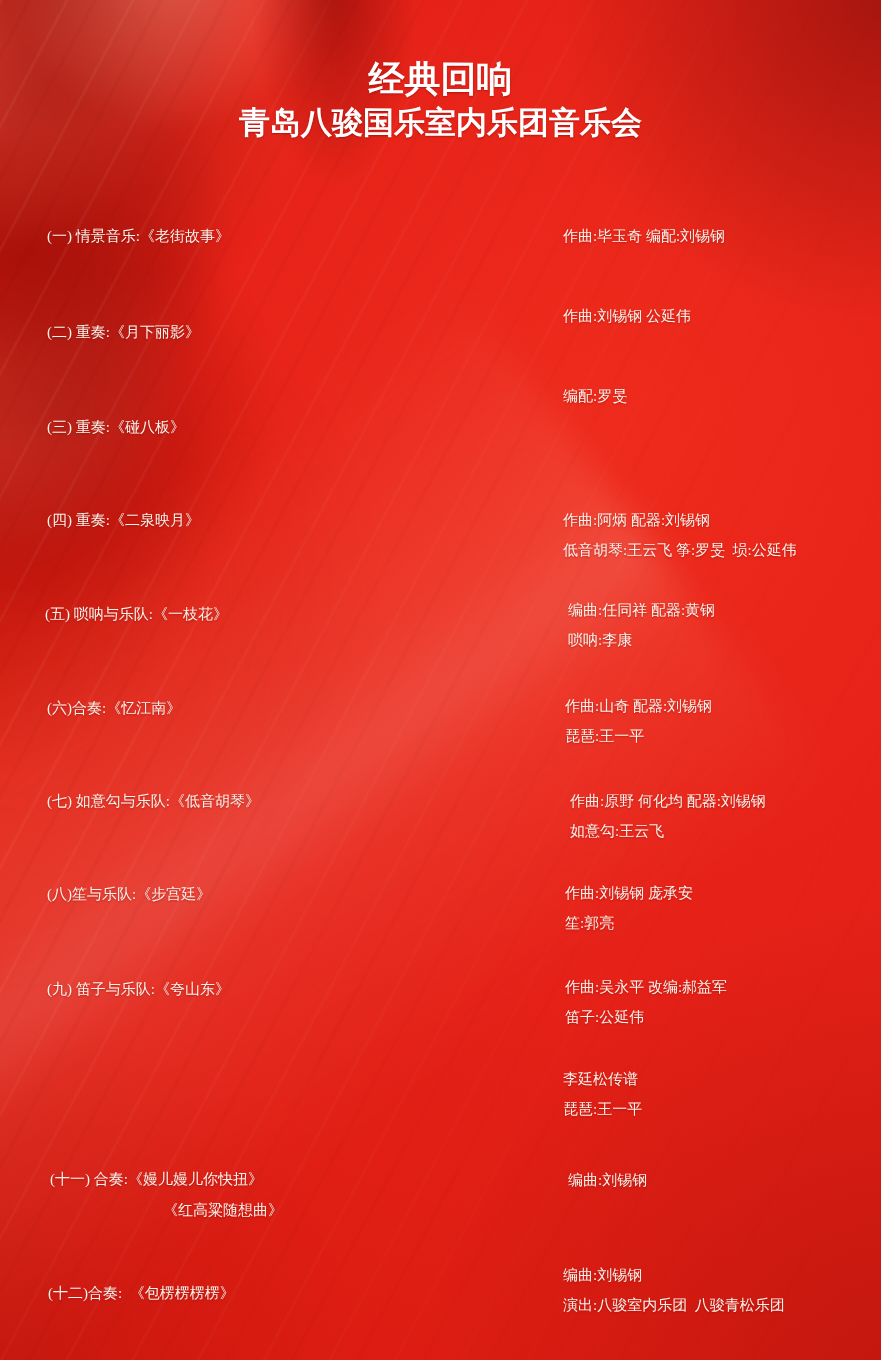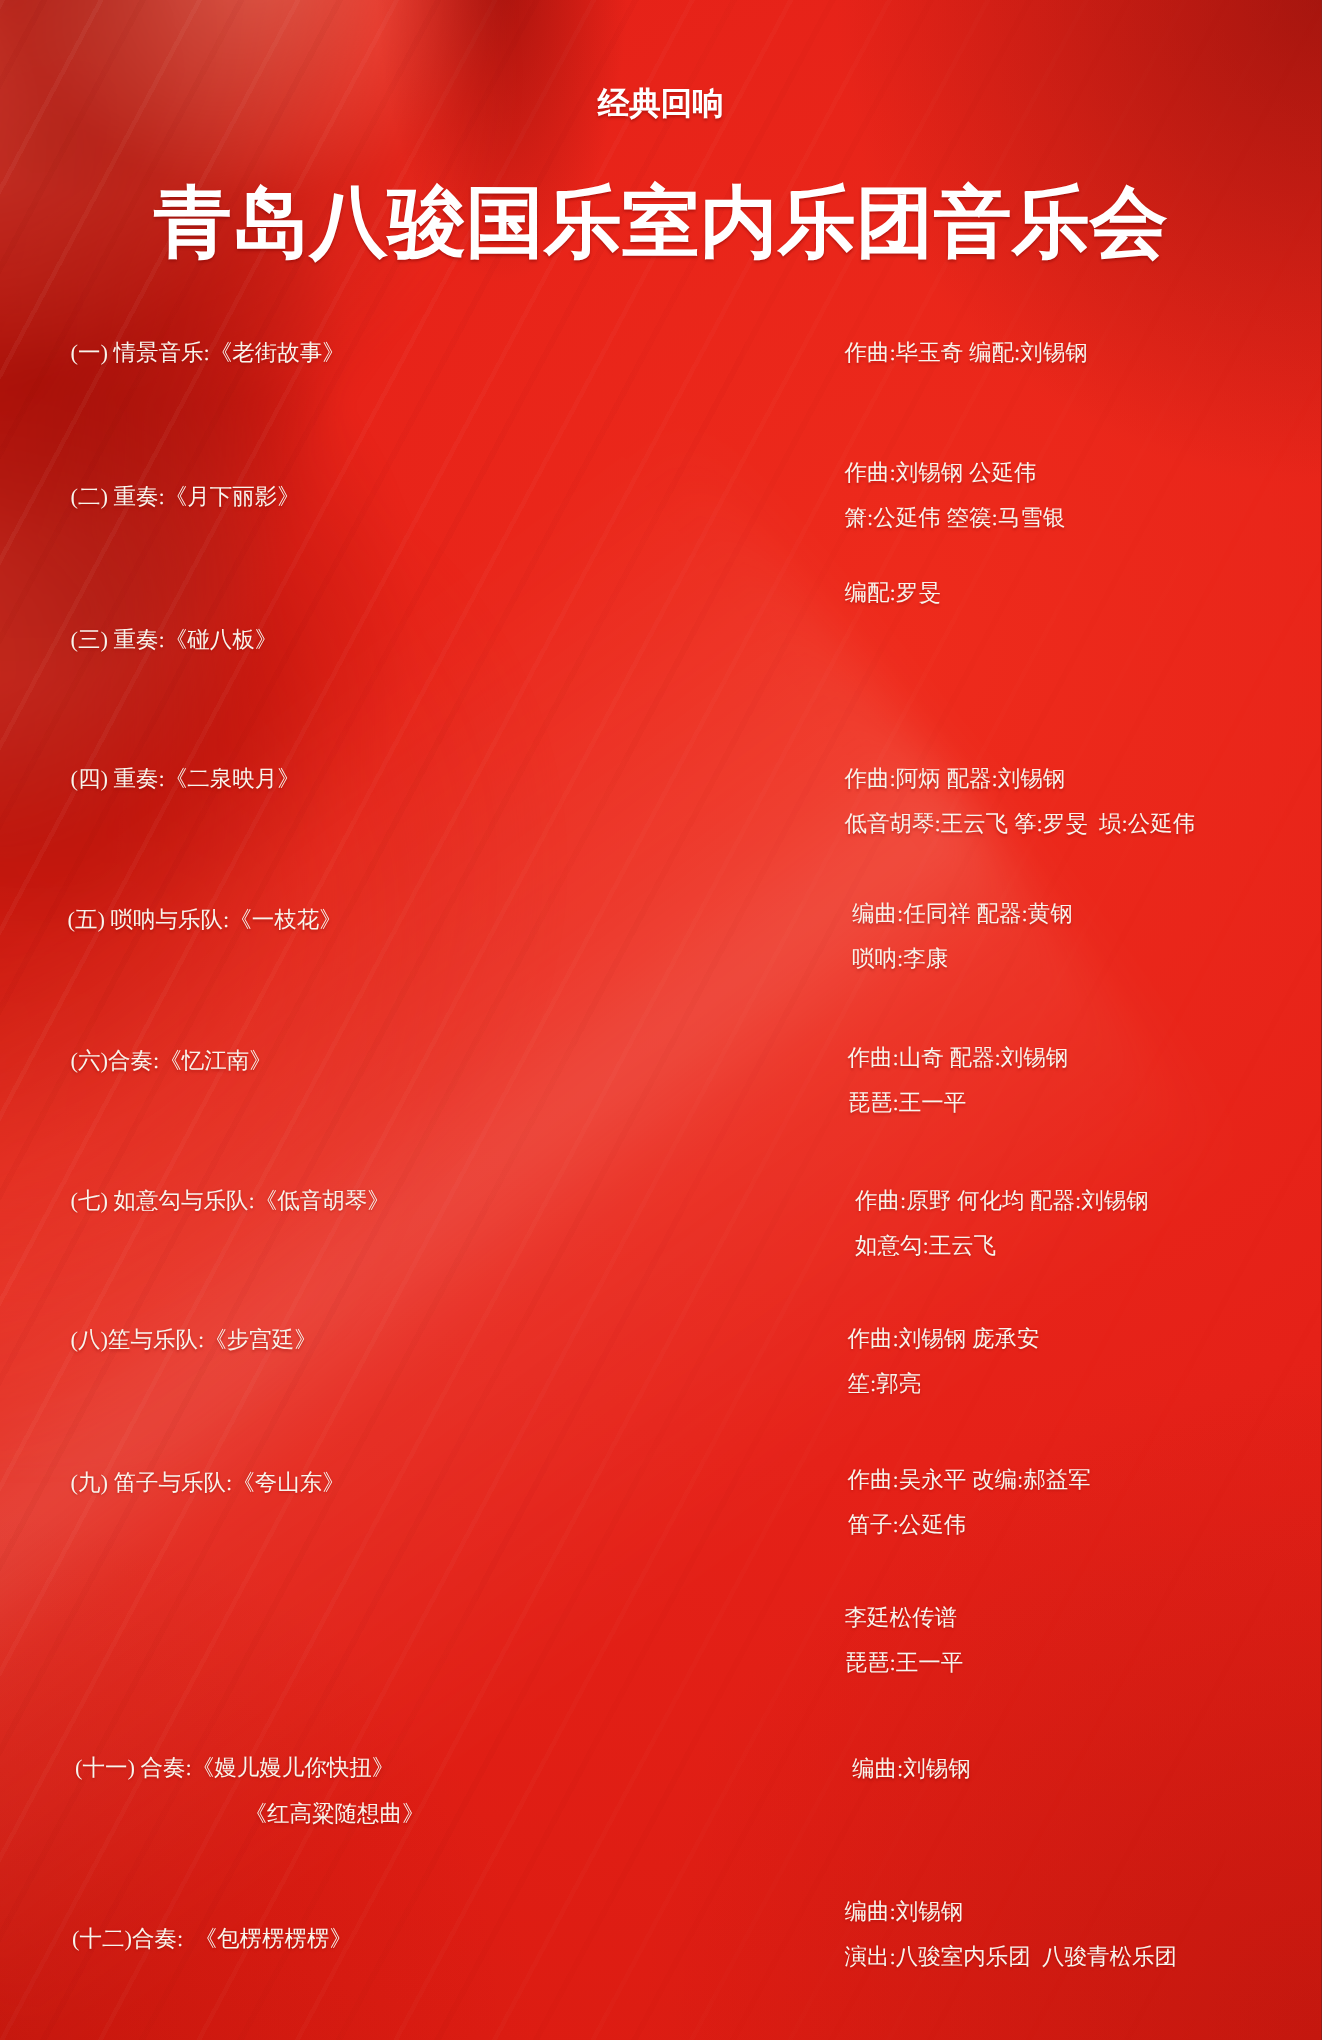--- a/index.html
+++ b/index.html
@@ -65,42 +65,41 @@
     text-shadow:0 1px 2px rgba(130,0,0,0.40);
   }
   .hdr {
     position:absolute; left:0; right:0;
     text-align:center;
     color:#ffffff;
     font-weight:bold;
     white-space:pre;
     text-shadow:0 1px 2px rgba(120,0,0,0.45);
   }
-  .hdr-1 { top:55px;  font-size:21px; }
-  .hdr-2 { top:102px; font-size:52px;margin-top:12px; }
+  .hdr-1 { top:55px;  font-size:36px; }
+  .hdr-2 { top:102px; font-size:31px; }
   .hdr-3 { top:164px; font-size:31px; }
 </style>
 </head>
 <body>
 
 <div class="stage">
   <div class="tex-rose"></div>
   <div class="tex-band"></div>
   <div class="tex-streaks"></div>
   <div class="tex-corners"></div>
 
   <div class="hdr hdr-1">经典回响</div>
   <div class="hdr hdr-2">青岛八骏国乐室内乐团音乐会</div>
 
   <div class="ln" style="left:47px;  top:222px">(一) 情景音乐:《老街故事》</div>
   <div class="ln" style="left:563px; top:222px">作曲:毕玉奇 编配:刘锡钢</div>
 
   <div class="ln" style="left:47px;  top:318px">(二) 重奏:《月下丽影》</div>
   <div class="ln" style="left:563px; top:302px">作曲:刘锡钢 公延伟</div>
-  <div class="ln" style="left:563px; top:332px">箫:公延伟 箜篌:马雪银</div>
 
   <div class="ln" style="left:47px;  top:413px">(三) 重奏:《碰八板》</div>
   <div class="ln" style="left:563px; top:382px">编配:罗旻</div>
 
   <div class="ln" style="left:47px;  top:506px">(四) 重奏:《二泉映月》</div>
   <div class="ln" style="left:563px; top:506px">作曲:阿炳 配器:刘锡钢</div>
   <div class="ln" style="left:563px; top:536px">低音胡琴:王云飞 筝:罗旻  埙:公延伟</div>
 
   <div class="ln" style="left:45px;  top:600px">(五) 唢呐与乐队:《一枝花》</div>
   <div class="ln" style="left:568px; top:596px">编曲:任同祥 配器:黄钢</div>

